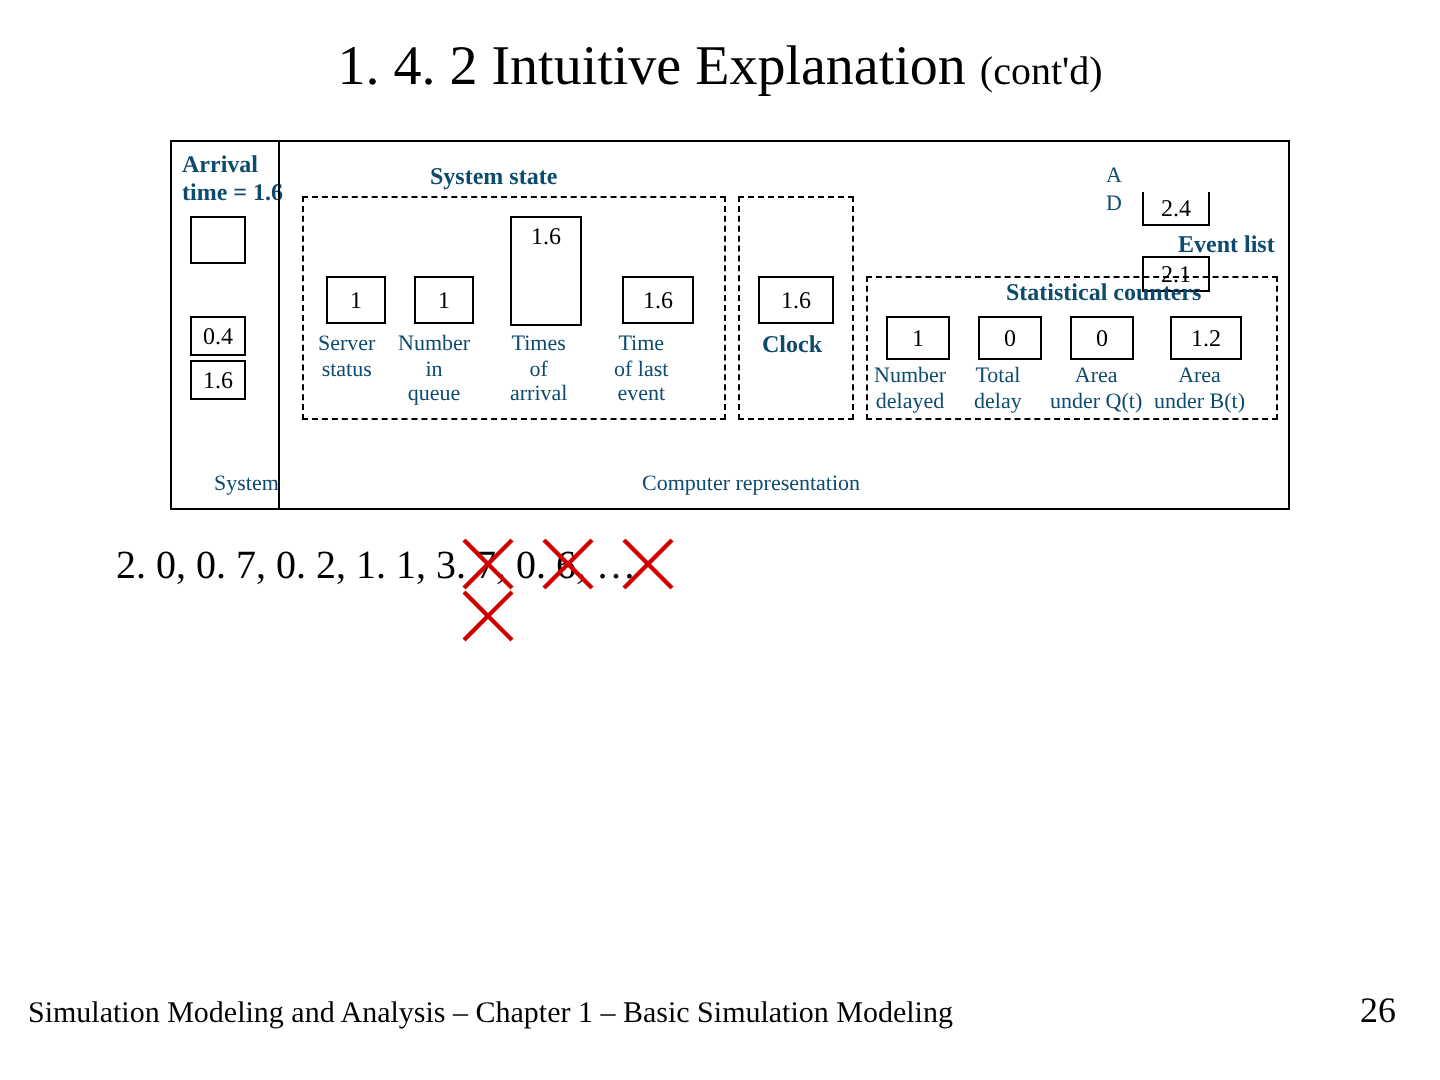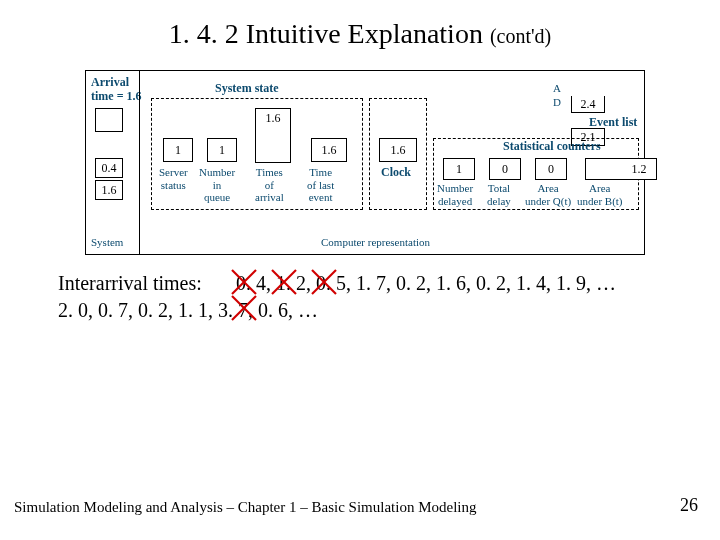--- a/index.html
+++ b/index.html
@@ -112,21 +112,21 @@
 </div>
 
 <div class="diagram">
   <div class="outer-box"></div>
 
   <div class="lbl lbl-bold lbl-left" style="left:6px; top:6px; white-space:pre;">Arrival
 time = 1.6</div>
   <div class="small-box" style="left:10px; top:38px; width:26px; height:22px;"></div>
   <div class="small-box" style="left:10px; top:88px; width:26px; height:18px;">0.4</div>
   <div class="small-box" style="left:10px; top:110px; width:26px; height:18px;">1.6</div>
-  <div class="lbl lbl-left" style="left:6px; bottom:6px;">System</div>
+  <div class="lbl lbl-left" style="left:22px; bottom:6px;">System</div>
 
   <div style="position:absolute; left:54px; top:0; bottom:0; border-left:1px solid #000;"></div>
 
   <div class="dbox" style="left:66px; top:28px; width:210px; height:110px;"></div>
   <div class="lbl lbl-bold" style="left:130px; top:12px;">System state</div>
 
   <div class="small-box" style="left:78px; top:68px; width:28px; height:22px;">1</div>
   <div class="lbl" style="left:74px; top:96px; white-space:pre;">Server
 status</div>
 
@@ -165,32 +165,28 @@
 delayed</div>
 
   <div class="small-box" style="left:404px; top:88px; width:30px; height:20px;">0</div>
   <div class="lbl" style="left:402px; top:112px; white-space:pre;">Total
 delay</div>
 
   <div class="small-box" style="left:450px; top:88px; width:30px; height:20px;">0</div>
   <div class="lbl" style="left:440px; top:112px; white-space:pre;">Area
 under Q(t)</div>
 
-  <div class="small-box" style="left:500px; top:88px; width:34px; height:20px;padding-left:36px;">1.2</div>
+  <div class="small-box" style="left:500px; top:88px; width:34px; height:20px;">1.2</div>
   <div class="lbl" style="left:492px; top:112px; white-space:pre;">Area
 under B(t)</div>
 
   <div class="lbl" style="left:236px; bottom:6px;">Computer representation</div>
 </div>
 
 <div class="times-block">
-  <div class="times-row">
-    <div class="times-label">Interarrival times:</div>
-    <div class="times-values">0. 4, 1. 2, 0. 5, 1. 7, 0. 2, 1. 6, 0. 2, 1. 4, 1. 9, …</div>
-  </div>
   <div class="times-row">
     <div class="times-values">2. 0, 0. 7, 0. 2, 1. 1, 3. 7, 0. 6, …</div>
   </div>
 
   <svg class="cross" style="left:172px; top:-4px;">
       <line x1="2" y1="2" x2="26" y2="26"></line>
       <line x1="26" y1="2" x2="2" y2="26"></line>
     </svg>
   <svg class="cross" style="left:212px; top:-4px;">
       <line x1="2" y1="2" x2="26" y2="26"></line>

